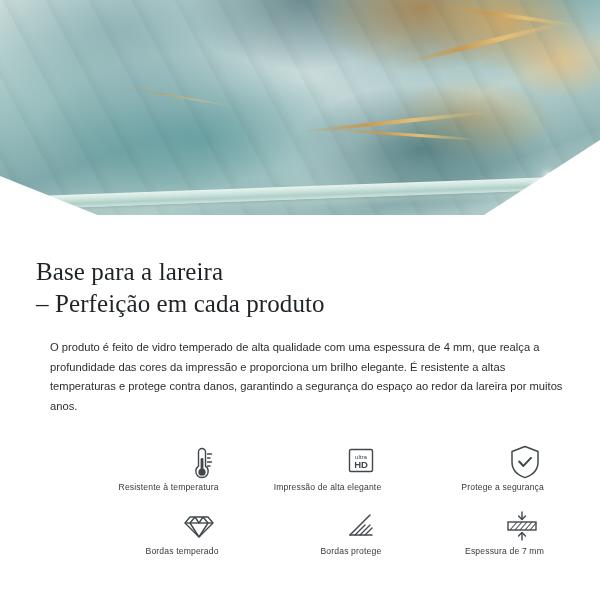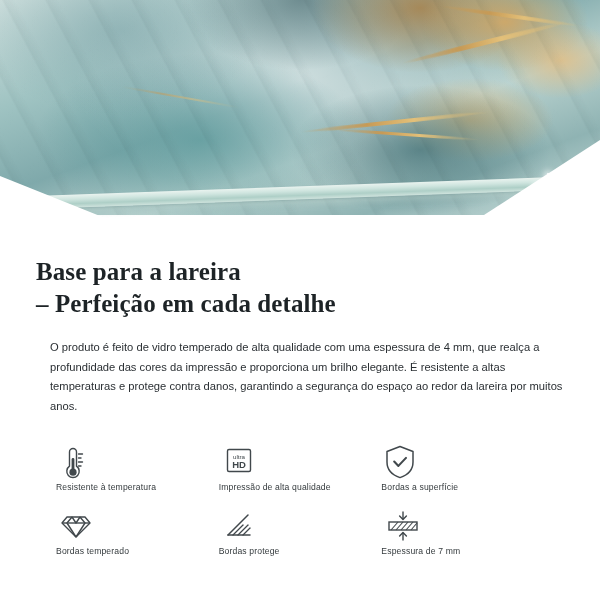--- a/index.html
+++ b/index.html
@@ -134,21 +134,21 @@
   .sp1 { left: 548px; top: 186px; }
   .sp2 { left: 572px; top: 174px; transform: scale(.6); }
   .sp3 { left: 530px; top: 200px; transform: scale(.45); }
 
   
   .content {
     padding: 20px 36px 0 36px;
   }
   h1.headline {
     font-family: "Liberation Serif", serif;
-    font-weight: 700;
+    font-weight: 400;
     font-size: 25px;
     line-height: 32px;
     color: #1d2326;
     margin: 14px 0 0 0;
     letter-spacing: .1px;
   }
   h1.headline .l2 { display: block; }
   p.desc {
     font-size: 11.2px;
     line-height: 19.5px;
@@ -161,21 +161,21 @@
   .features {
     display: grid;
     grid-template-columns: repeat(3, 1fr);
     row-gap: 14px;
     margin-top: 26px;
     padding: 0 20px;
   }
   .feature {
     display: flex;
     flex-direction: column;
-    align-items: flex-start;
+    align-items: flex-end;
     justify-content: flex-start;
   }
   .feature .ficon {
     height: 40px;
     display: flex;
     align-items: center;
     justify-content: center;
   }
   .feature .flabel {
     font-size: 8.6px;
@@ -215,21 +215,21 @@
       </div>
     <div class="sparkle sp3">
         <i class="h"></i>
         <i class="v"></i>
       </div>
   </div>
 
   <div class="content">
     <h1 class="headline">
       <span>Base para a lareira</span>
-      <span class="l2">– Perfeição em cada detalhe</span>
+      <span class="l2">– Perfeição em cada produto</span>
     </h1>
     <p class="desc">O produto é feito de vidro temperado de alta qualidade com uma espessura de 4 mm, que realça a profundidade das cores da impressão e proporciona um brilho elegante. É resistente a altas temperaturas e protege contra danos, garantindo a segurança do espaço ao redor da lareira por muitos anos.</p>
 
     <div class="features">
 
       <div class="feature">
         <span class="ficon">
           <svg width="34" height="40" viewBox="0 0 34 40">
             <g fill="none" stroke="#41484c" stroke-width="1.4" stroke-linecap="round">
               <path d="M17 6.5a3.5 3.5 0 0 1 3.5 3.5v14.2a6.2 6.2 0 1 1-7 0V10A3.5 3.5 0 0 1 17 6.5z"></path>
@@ -246,31 +246,31 @@
       </div>
 
       <div class="feature">
         <span class="ficon">
           <svg width="40" height="36" viewBox="0 0 40 36">
             <rect x="8.5" y="5.5" width="23" height="22" rx="1.5" fill="none" stroke="#41484c" stroke-width="1.4"></rect>
             <text x="20" y="15" text-anchor="middle" font-family="Liberation Sans, sans-serif" font-size="6.2" fill="#41484c">ultra</text>
             <text x="20" y="24" text-anchor="middle" font-family="Liberation Sans, sans-serif" font-size="9.5" font-weight="bold" fill="#41484c">HD</text>
           </svg>
         </span>
-        <span class="flabel">Impressão de alta qualidade</span>
+        <span class="flabel">Impressão de alta elegante</span>
       </div>
 
       <div class="feature">
         <span class="ficon">
           <svg width="38" height="40" viewBox="0 0 38 40">
             <path d="M19 4.5 L32 9.5 V20 c0 8.2 -5.8 13.2 -13 15.6 C11.8 33.2 6 28.2 6 20 V9.5 Z" fill="none" stroke="#41484c" stroke-width="1.5" stroke-linejoin="round"></path>
             <path d="M13.2 19.6 l4.2 4.3 l7.6 -8" fill="none" stroke="#41484c" stroke-width="2.1" stroke-linecap="round" stroke-linejoin="round"></path>
           </svg>
         </span>
-        <span class="flabel">Bordas a superfície</span>
+        <span class="flabel">Protege a segurança</span>
       </div>
 
       <div class="feature">
         <span class="ficon">
           <svg width="40" height="34" viewBox="0 0 40 34">
             <g fill="none" stroke="#41484c" stroke-width="1.4" stroke-linejoin="round">
               <path d="M11 8 h18 l5 6 -14 14 -14 -14 Z"></path>
               <path d="M6 14 h28"></path>
               <path d="M16 8 l-5 6 9 14"></path>
               <path d="M24 8 l5 6 -9 14"></path>

